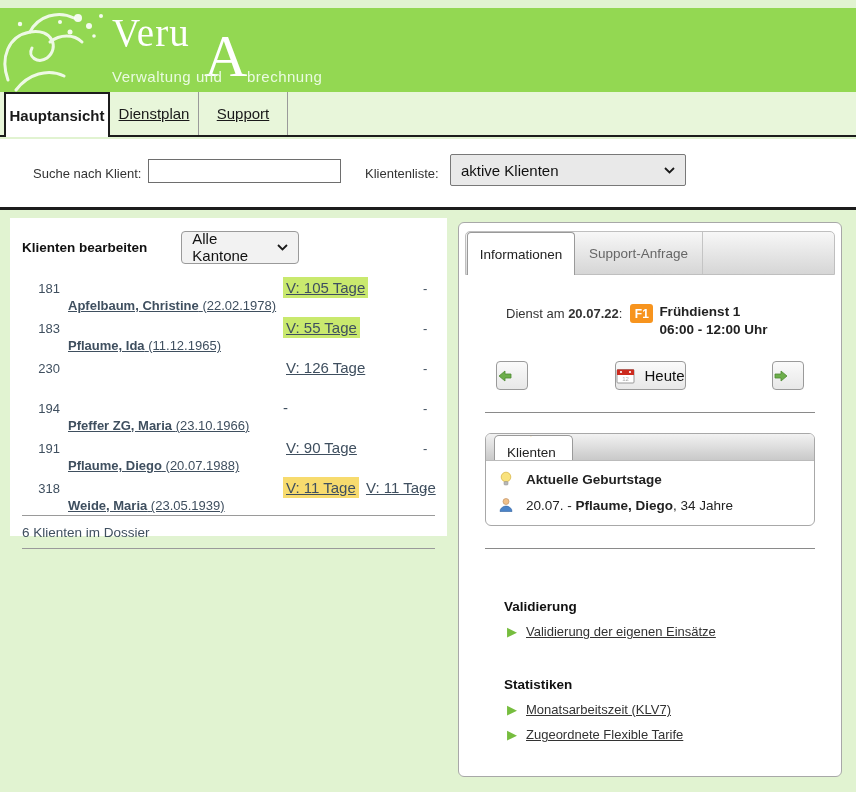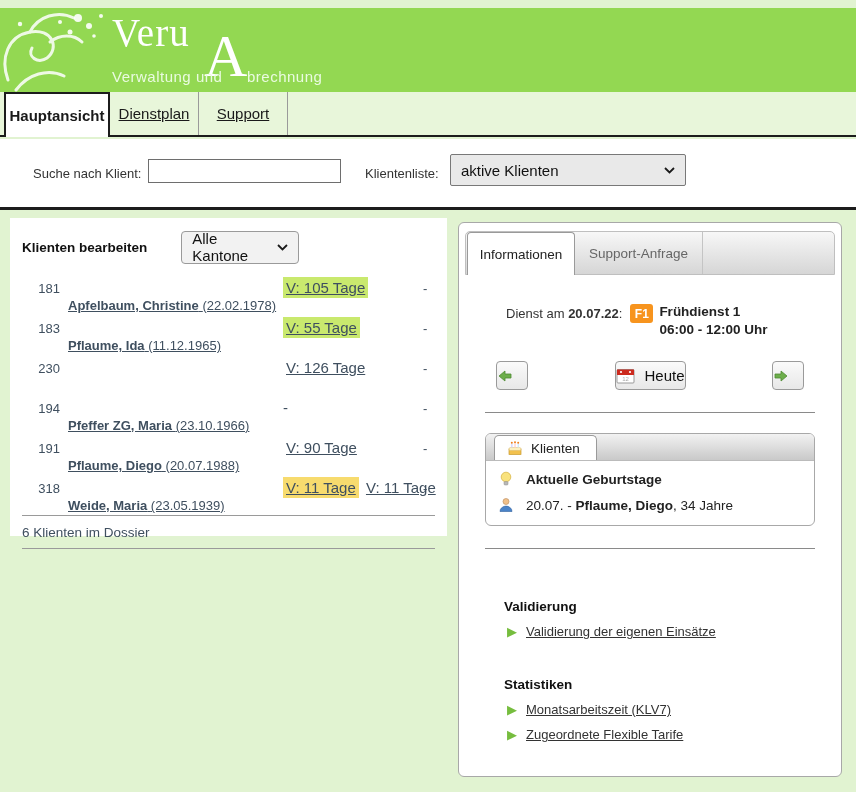--- a/index.html
+++ b/index.html
@@ -152,20 +152,21 @@
   }
   .kbox-bar {
     height: 27px; background: linear-gradient(#f2f2f2, #c9c9c9);
     border-bottom: 1px solid #bbb; display: flex; align-items: stretch;
   }
   .kbox-tab {
     margin: 1px 0 0 8px; padding: 0 16px 0 12px; background: #fff;
     border: 1px solid #9a9a9a; border-bottom: none; border-radius: 5px 5px 0 0;
     display: flex; align-items: center; gap: 8px; font-size: 13.5px; color: #222;
     cursor: pointer;
+    flex-direction: column;
   }
   .kbox-body { padding: 10px 12px 12px 12px; }
   .kline { display: flex; align-items: center; gap: 12px; font-size: 13.5px; }
   .kline + .kline { margin-top: 10px; }
   .kheading { font-weight: bold; color: #222; }
   .bday { color: #222; }
   .bday b { font-weight: bold; }
 
   .section-title { font-size: 13.5px; font-weight: bold; color: #111; margin: 0 0 0 45px; }
   #validierung-title { margin-top: 50px; }

